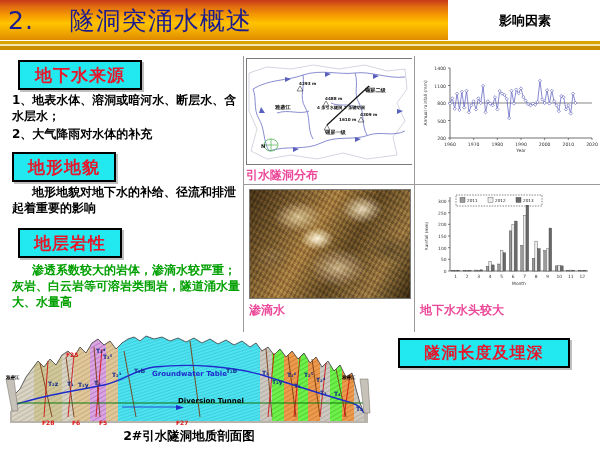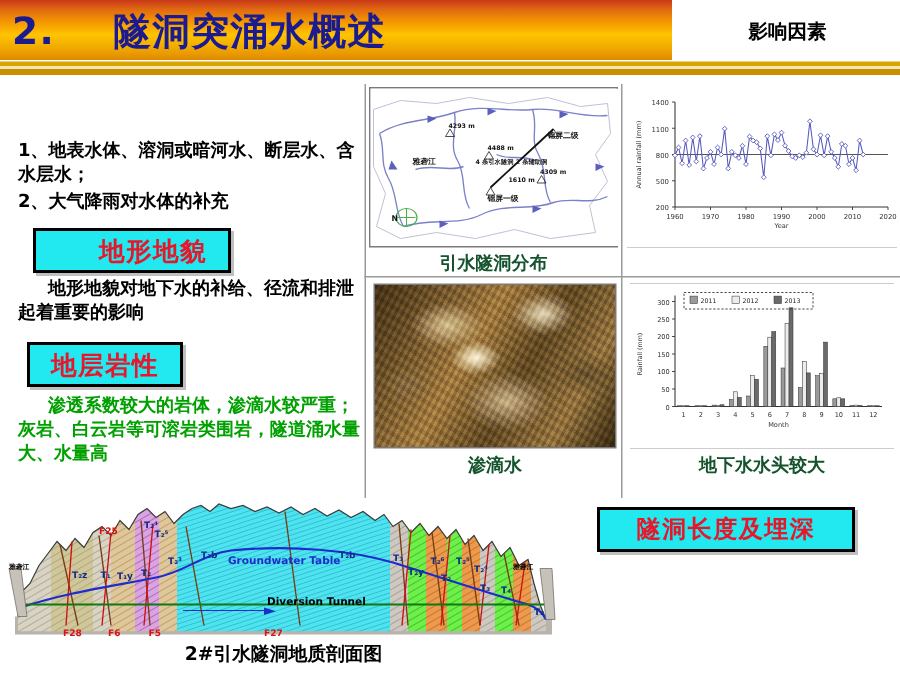--- a/index.html
+++ b/index.html
@@ -14,21 +14,21 @@
   
   .titlebar{
     position:absolute;left:0;top:0;width:600px;height:40px;
   }
   .title-band{
     position:absolute;left:0;top:0;width:448px;height:40px;
     background:linear-gradient(to bottom,#c8381a 0%,#e06a10 16%,#f59a00 38%,#ffc400 58%,#f0a800 80%,#e08a00 100%);
   }
   .title-text{
     position:absolute;left:8px;top:4px;
-    font-size:25px;font-weight:bold;color:#1b1b8f;
+    font-size:25px;font-weight:normal;color:#1b1b8f;
     letter-spacing:1px;white-space:nowrap;
     font-family:"DejaVu Sans","Liberation Sans",sans-serif;
   }
   .title-right{
     position:absolute;left:460px;top:12px;width:130px;
     text-align:center;font-size:13px;font-weight:bold;color:#000;
   }
   .rule1{position:absolute;left:0;top:41px;width:448px;height:3px;background:#d9a400;}
   .rule2{position:absolute;left:0;top:44px;width:448px;height:2px;background:#f3e6b0;}
   .rule3{position:absolute;left:0;top:46px;width:448px;height:4px;background:#c98f00;}
@@ -47,21 +47,21 @@
   .body-text{
     position:absolute;color:#000;font-size:12px;font-weight:bold;
     line-height:1.35;
   }
   .body-text.green{color:#00a000;}
   .body-text.indent{text-indent:20px;}
 
   
   .frame{position:absolute;border:1px solid #7a7a7a;background:#fff;box-sizing:border-box;}
   .caption{
-    position:absolute;text-align:center;font-size:12px;font-weight:bold;color:#14532d;
+    position:absolute;text-align:left;font-size:12px;font-weight:bold;color:#ec4899;
   }
 
   
   .mapwrap{position:absolute;left:247px;top:59px;width:165px;height:105px;}
   .map-lbl{position:absolute;font-size:4.2px;color:#111;font-weight:bold;white-space:nowrap;}
   .map-lbl.big{font-size:5.2px;}
 
   
   .chart-svg{display:block;}
 
@@ -112,26 +112,27 @@
     <div class="rule3"></div>
     <div class="rule-r1"></div>
     <div class="rule-r2"></div>
     <div class="rule-r3"></div>
   </div>
 
   <div class="vsep" style="left:243px;top:56px;height:276px;"></div>
   <div class="vsep" style="left:414px;top:56px;height:276px;"></div>
   <div class="hsep" style="left:243px;top:184px;width:357px;"></div>
 
+  <div class="hbox" style="left:18px;top:60px;width:120px;height:26px;">地下水来源</div>
 
   <div class="body-text" style="left:12px;top:92px;width:226px;">1、地表水体、溶洞或暗河水、断层水、含水层水；</div>
 
   <div class="body-text" style="left:12px;top:126px;width:226px;">2、大气降雨对水体的补充</div>
 
-  <div class="hbox" style="left:22px;top:152px;width:100px;height:26px;padding-left:28px;">地形地貌</div>
+  <div class="hbox" style="left:12px;top:152px;width:100px;height:26px;">地形地貌</div>
 
   <div class="body-text indent" style="left:12px;top:184px;width:226px;">地形地貌对地下水的补给、径流和排泄起着重要的影响</div>
 
   <div class="hbox" style="left:18px;top:228px;width:100px;height:26px;">地层岩性</div>
 
   <div class="body-text green indent" style="left:12px;top:262px;width:228px;">渗透系数较大的岩体，渗滴水较严重；灰岩、白云岩等可溶岩类围岩，隧道涌水量大、水量高</div>
 
   <div class="frame" style="left:246px;top:58px;width:166px;height:107px;"></div>
 
   <div class="mapwrap">

